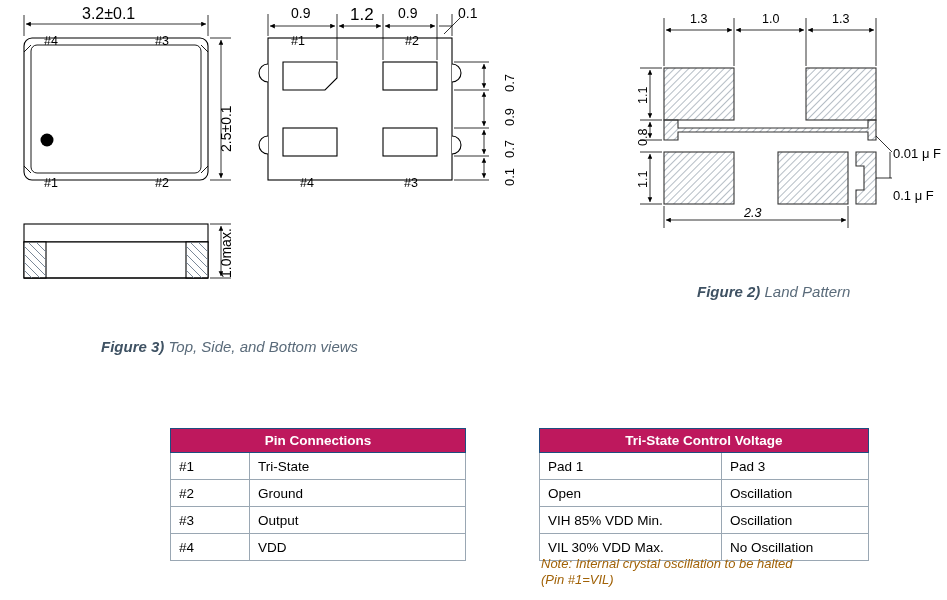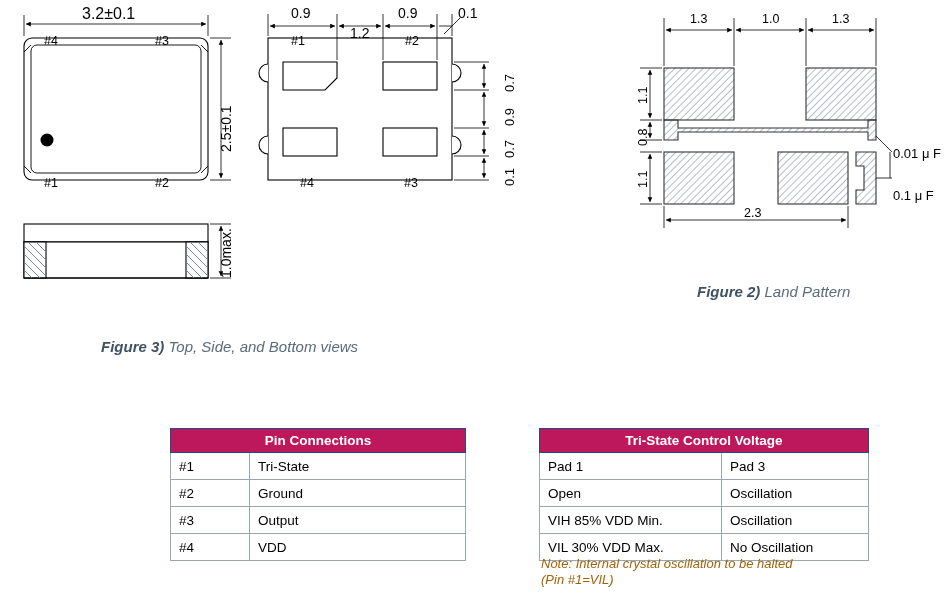--- a/index.html
+++ b/index.html
@@ -237,39 +237,39 @@
   <div class="lbl" style="left:82px; top:5px; font-size:16px;">3.2±0.1</div>
   <div class="lbl rot" style="left:218px; top:152px; font-size:14px;">2.5±0.1</div>
   <div class="lbl" style="left:44px; top:34px;">#4</div>
   <div class="lbl" style="left:155px; top:34px;">#3</div>
   <div class="lbl" style="left:44px; top:176px;">#1</div>
   <div class="lbl" style="left:155px; top:176px;">#2</div>
 
   <div class="lbl rot" style="left:218px; top:278px; font-size:14px;">1.0max.</div>
 
   <div class="lbl" style="left:291px; top:5px; font-size:14px;">0.9</div>
-  <div class="lbl" style="left:350px; top:5px; font-size:14px;margin-top:20px;">1.2</div>
+  <div class="lbl" style="left:350px; top:5px; font-size:17px;">1.2</div>
   <div class="lbl" style="left:398px; top:5px; font-size:14px;">0.9</div>
   <div class="lbl" style="left:458px; top:5px; font-size:14px;">0.1</div>
   <div class="lbl" style="left:291px; top:34px;">#1</div>
   <div class="lbl" style="left:405px; top:34px;">#2</div>
   <div class="lbl" style="left:300px; top:176px;">#4</div>
   <div class="lbl" style="left:404px; top:176px;">#3</div>
   <div class="lbl rot" style="left:502px; top:92px; font-size:13px;">0.7</div>
   <div class="lbl rot" style="left:502px; top:126px; font-size:13px;">0.9</div>
   <div class="lbl rot" style="left:502px; top:158px; font-size:13px;">0.7</div>
   <div class="lbl rot" style="left:502px; top:186px; font-size:13px;">0.1</div>
 
   <div class="lbl" style="left:690px; top:12px;">1.3</div>
   <div class="lbl" style="left:762px; top:12px;">1.0</div>
   <div class="lbl" style="left:832px; top:12px;">1.3</div>
   <div class="lbl rot" style="left:636px; top:104px;">1.1</div>
   <div class="lbl rot" style="left:636px; top:146px;">0.8</div>
   <div class="lbl rot" style="left:636px; top:188px;">1.1</div>
-  <div class="lbl" style="left:744px; top:206px;">2.3</div>
+  <div class="lbl" style="left:744px; top:206px;font-style:italic;">2.3</div>
   <div class="lbl" style="left:893px; top:146px; font-size:13px;">0.01 μ F</div>
   <div class="lbl" style="left:893px; top:188px; font-size:13px;">0.1 μ F</div>
 
   <div class="cap" style="left:697px; top:283px;">
     <b>Figure 2)</b><span> Land Pattern</span>
   </div>
   <div class="cap" style="left:101px; top:338px;">
     <b>Figure 3)</b><span> Top, Side, and Bottom views</span>
   </div>
 

